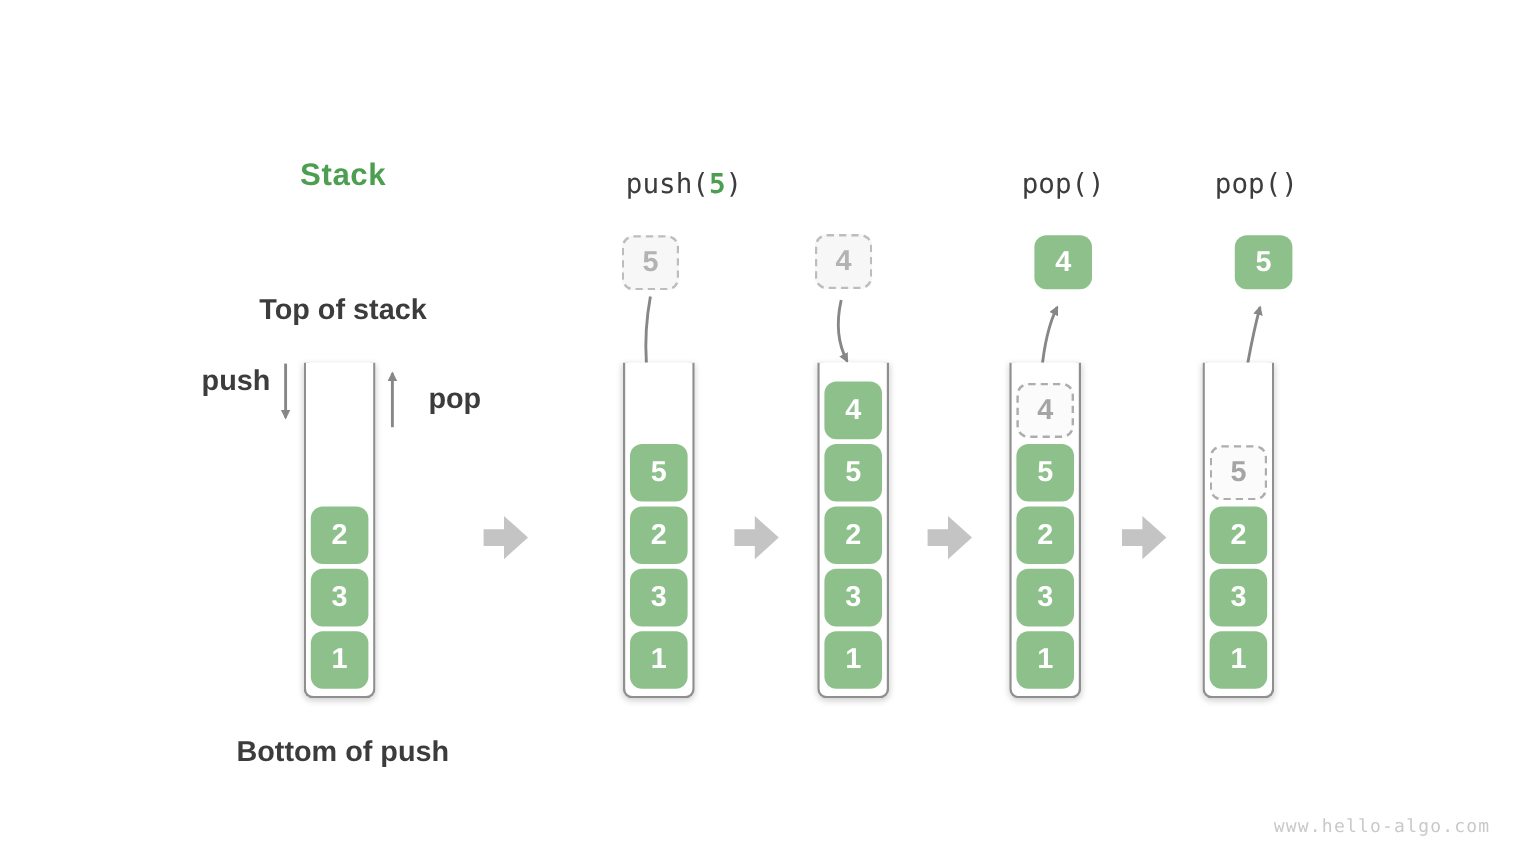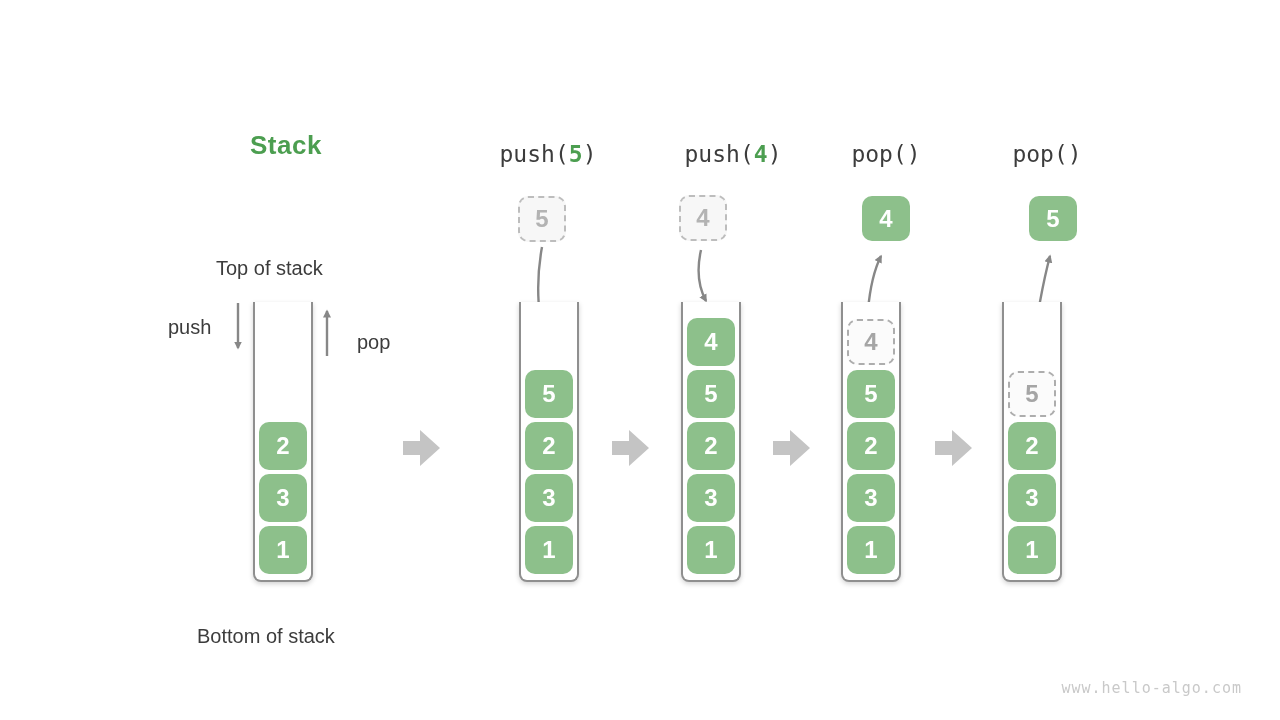--- a/index.html
+++ b/index.html
@@ -17,21 +17,21 @@
   html,body{margin:0;padding:0;background:#fff;}
   .canvas{
     position:relative;width:1280px;height:720px;background:#ffffff;
     font-family:"Liberation Sans",sans-serif;overflow:hidden;
   }
   .overlay{position:absolute;left:0;top:0;width:1280px;height:720px;pointer-events:none;}
   .title{
     position:absolute;left:250px;top:106px;font-size:26px;font-weight:bold;
     color:var(--accent-green);letter-spacing:0.5px;margin-top:24px;
   }
-  .lbl{position:absolute;font-size:20px;font-weight:normal;color:var(--text-dark);margin-top:12px;}
+  .lbl{position:absolute;font-size:24px;font-weight:bold;color:var(--text-dark);}
   .top-lbl{left:216px;top:245px;}
   .bottom-lbl{left:197px;top:613px;}
   .push-lbl{left:168px;top:304px;}
   .pop-lbl{left:357px;top:319px;}
   .stack-container{
     position:absolute;top:302px;width:60px;height:280px;box-sizing:border-box;
     border-left:2px solid var(--wall-gray);
     border-right:2px solid var(--wall-gray);
     border-bottom:2px solid var(--wall-gray);
     border-radius:0 0 8px 8px;
@@ -91,26 +91,25 @@
     <path d="M1031,360 C1036,322 1042,286 1050,256" stroke="#878787" stroke-width="2.4" fill="none" marker-end="url(#ah)"></path>
 
     <polygon fill="#C4C4C4" points="403,441 420,441 420,430 440,448 420,466 420,455 403,455"></polygon>
     <polygon fill="#C4C4C4" points="612,441 629,441 629,430 649,448 629,466 629,455 612,455"></polygon>
     <polygon fill="#C4C4C4" points="773,441 790,441 790,430 810,448 790,466 790,455 773,455"></polygon>
     <polygon fill="#C4C4C4" points="935,441 952,441 952,430 972,448 952,466 952,455 935,455"></polygon>
   </svg>
 
   <div class="title">Stack</div>
   <div class="lbl top-lbl">Top of stack</div>
-  <div class="lbl bottom-lbl">Bottom of stack</div>
+  <div class="lbl bottom-lbl">Bottom of push</div>
   <div class="lbl push-lbl">push</div>
   <div class="lbl pop-lbl">pop</div>
 
-  <div class="op" style="left:448px;text-align:center;"><span>push(</span><span class="arg">5</span><span>)</span></div>
-  <div class="op" style="left:633px;"><span>push(</span><span class="arg">4</span><span>)</span></div>
+  <div class="op" style="left:470px;text-align:center;"><span>push(</span><span class="arg">5</span><span>)</span></div>
   <div class="op" style="left:786px;"><span>pop(</span><span class="arg"></span><span>)</span></div>
   <div class="op" style="left:947px;"><span>pop(</span><span class="arg"></span><span>)</span></div>
 
   <div class="ghost" style="left:518px;top:196px;">5</div>
   <div class="ghost" style="left:679px;top:195px;">4</div>
   <div class="popped" style="left:862px;top:196px;">4</div>
   <div class="popped" style="left:1029px;top:196px;">5</div>
 
   <div class="stack-container" style="left:253px;"></div>
   <div class="cell" style="left:259px;top:422px;">2</div>

